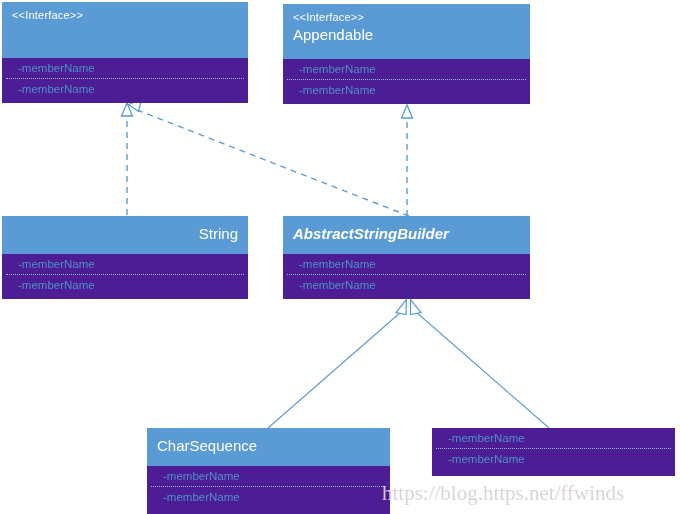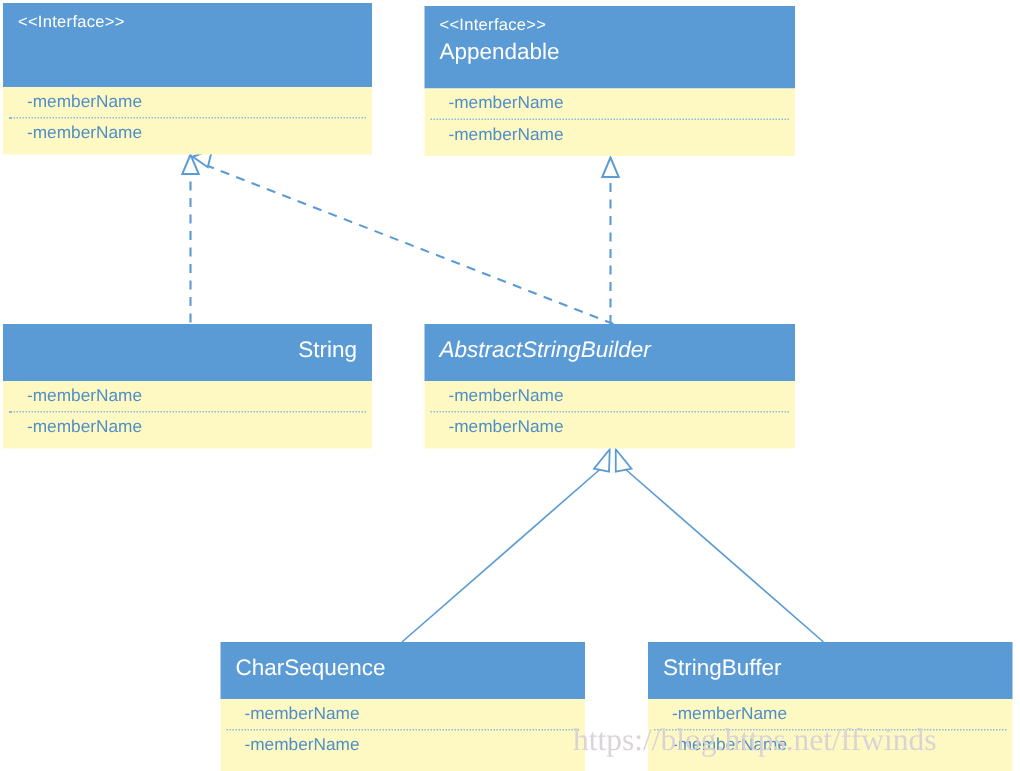--- a/index.html
+++ b/index.html
@@ -50,21 +50,21 @@
   }
   .uml-title {
     font-size: 15px;
     line-height: 20px;
     white-space: nowrap;
   }
   .uml-title.abstract {
     font-style: italic;
   }
   .uml-body {
-    background: #fef9c3;
+    background: #4c1d95;
     box-sizing: border-box;
     padding: 0;
   }
   .member {
     color: #4f8fc7;
     font-size: 11.5px;
     line-height: 20px;
     height: 20px;
     padding-left: 16px;
     white-space: nowrap;
@@ -152,21 +152,21 @@
       <div class="uml-title">String</div>
     </div>
     <div class="uml-body" style="height:45px;">
       <div class="member">-memberName</div>
       <div class="member-sep"></div>
       <div class="member">-memberName</div>
     </div>
   </div>
 
   <div class="uml-box" style="left:283px; top:216px; width:247px;">
-    <div class="uml-header" style="height:38px; padding-top:8px;">
+    <div class="uml-header" style="height:38px; padding-top:8px;font-weight:bold;">
       <div class="uml-title abstract">AbstractStringBuilder</div>
     </div>
     <div class="uml-body" style="height:45px;">
       <div class="member">-memberName</div>
       <div class="member-sep"></div>
       <div class="member">-memberName</div>
     </div>
   </div>
 
   <div class="uml-box" style="left:147px; top:428px; width:243px;">
@@ -174,23 +174,20 @@
       <div class="uml-title">CharSequence</div>
     </div>
     <div class="uml-body" style="height:48px;">
       <div class="member">-memberName</div>
       <div class="member-sep"></div>
       <div class="member">-memberName</div>
     </div>
   </div>
 
   <div class="uml-box" style="left:432px; top:428px; width:243px;">
-    <div class="uml-header" style="height:38px; padding-top:8px;">
-      <div class="uml-title">StringBuffer</div>
-    </div>
     <div class="uml-body" style="height:48px;">
       <div class="member">-memberName</div>
       <div class="member-sep"></div>
       <div class="member">-memberName</div>
     </div>
   </div>
 
   <div id="watermark">https://blog.https.net/ffwinds</div>
 
 </div>

